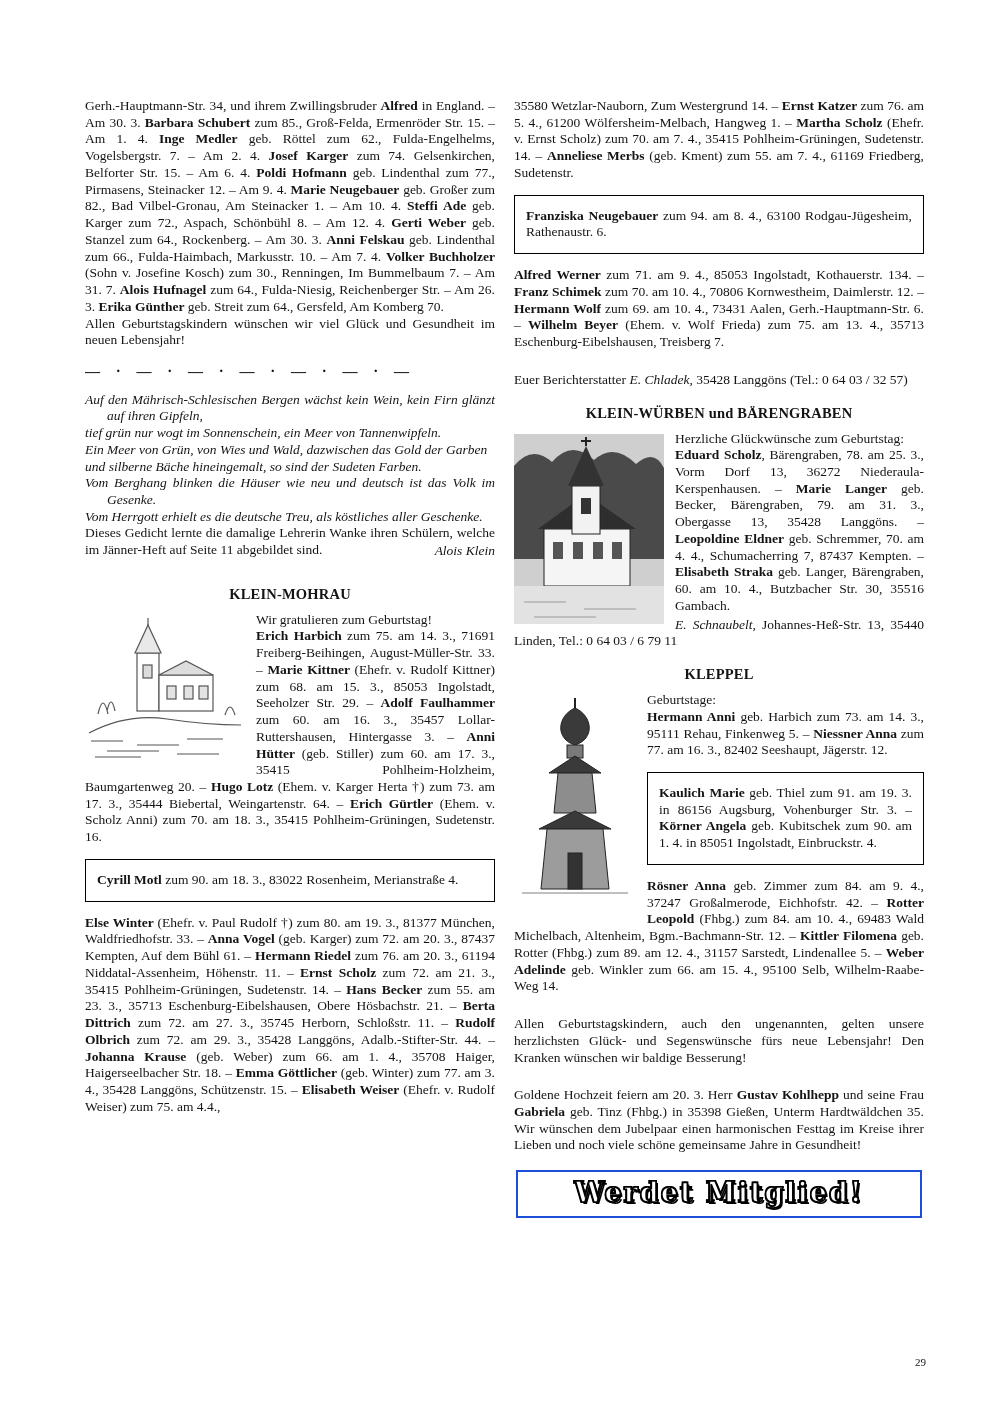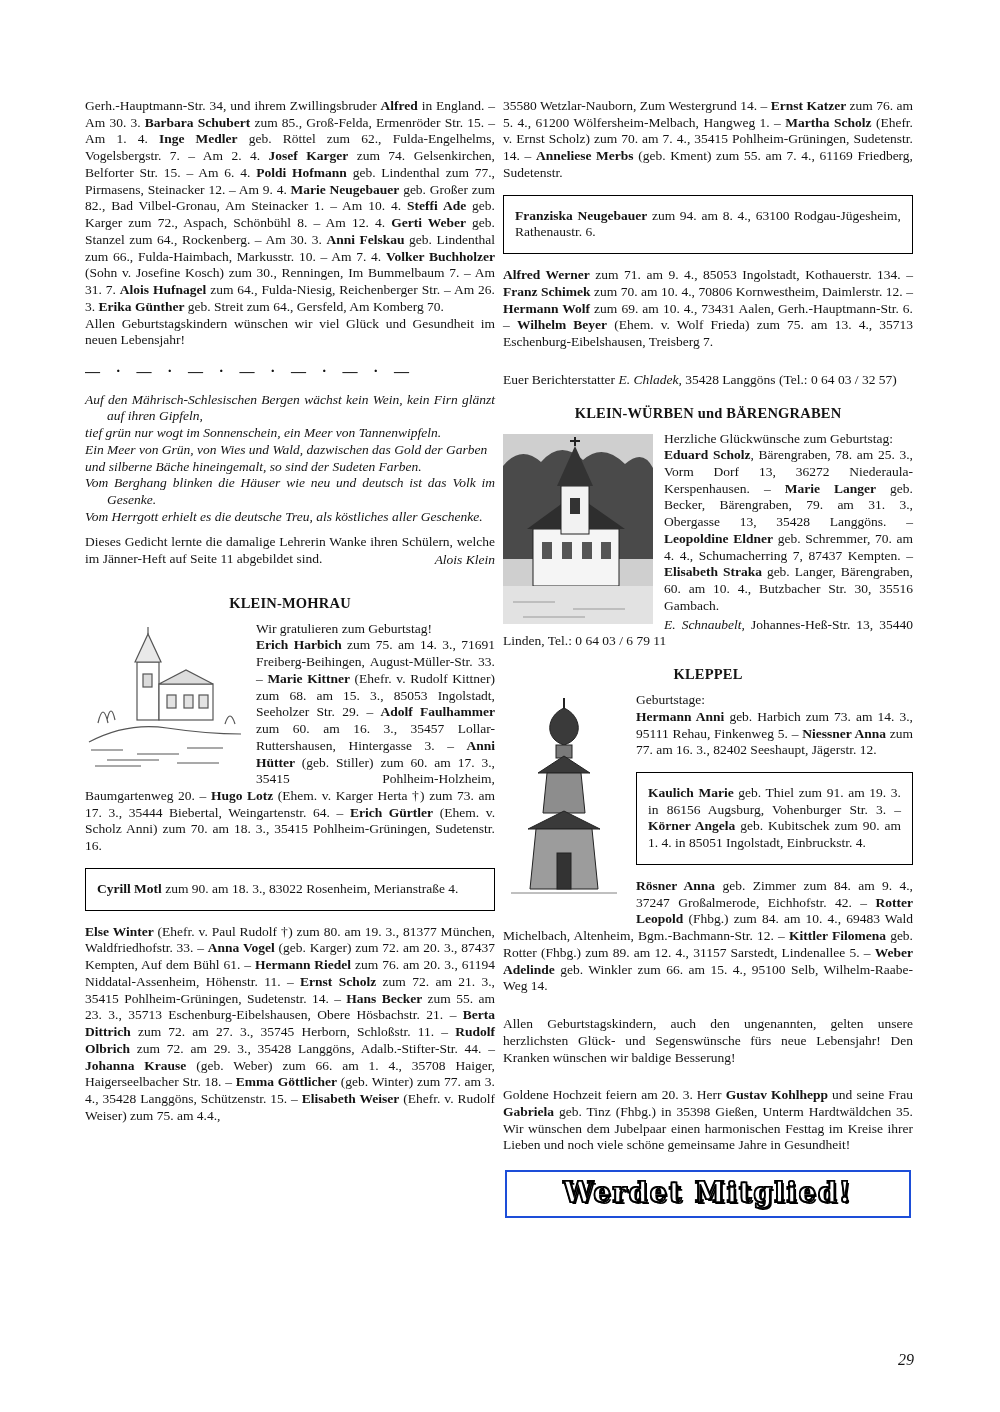--- a/index.html
+++ b/index.html
@@ -1,38 +1,38 @@
 <!DOCTYPE html>
 <html><head>
 <meta charset="utf-8">
 <style>
   html,body{margin:0;padding:0;background:#e8e8e8;}
   .page{
     width:1000px;height:1412px;margin:0 auto;background:#ffffff;position:relative;
     font-family:"Liberation Serif", serif;font-size:13.5px;line-height:1.24;color:#141414;
     overflow:hidden;
   }
-  .columns{display:flex;gap:8px;padding:98px 76px 0 85px;}
+  .columns{display:flex;gap:8px;padding:98px 76px 0 85px;justify-content:space-between;}
   .col{width:410px;}
   p{margin:0;}
   .just{text-align:justify;}
   .mt10{margin-top:21px;}
   .heading{text-align:center;font-weight:bold;font-size:14.5px;margin:16px 0 8px;letter-spacing:.2px;}
   .box{border:1.4px solid #000;padding:12px 11px;margin:13px 0;overflow:hidden;text-align:justify;}
   .divider{font-weight:bold;font-size:15px;letter-spacing:6px;margin:13px 0 11px;white-space:nowrap;overflow:hidden;color:#111;}
   .poem-line{font-style:italic;padding-left:22px;text-indent:-22px;text-align:justify;}
-  .note{margin-top:9px;text-align:justify;}
+  .note{text-align:justify;}
   .sig{ text-align:right;font-style:italic;margin-top:-16px;}
   .church{float:left;margin:3px 11px 5px 0;}
   .banner{border:2px solid #1d4ed8;margin:16px 2px 0 2px;padding:4px 0 6px;text-align:center;}
   .banner-text{
     font-family:"DejaVu Serif", serif;font-weight:bold;font-size:27px;letter-spacing:2px;
     color:#fff;-webkit-text-stroke:1.6px #000;text-shadow:2px 2px 0 #000,-1px -1px 0 #000,1px -1px 0 #000,-1px 1px 0 #000;
   }
-  .page-number{position:absolute;right:86px;bottom:42px;font-size:16px;font-style:italic;}
+  .page-number{position:absolute;right:74px;bottom:42px;font-size:11px;}
   .contact{text-align:justify;margin-top:2px;}
 </style>
 </head>
 <body>
 
 <div class="page">
   <div class="columns">
 
     <div class="col">
 

